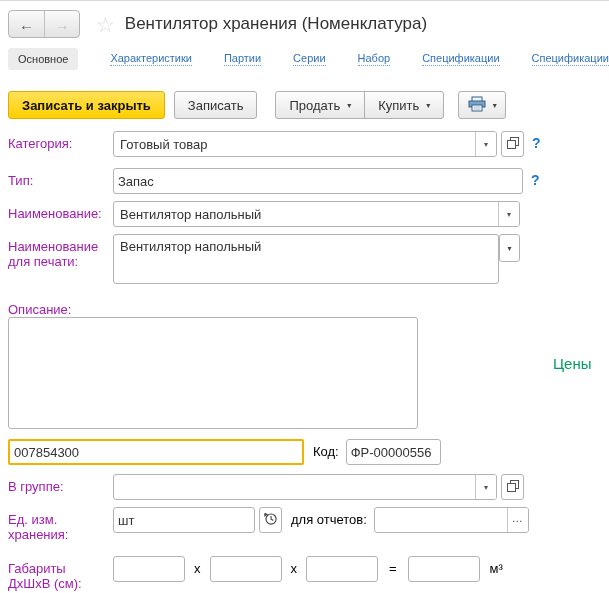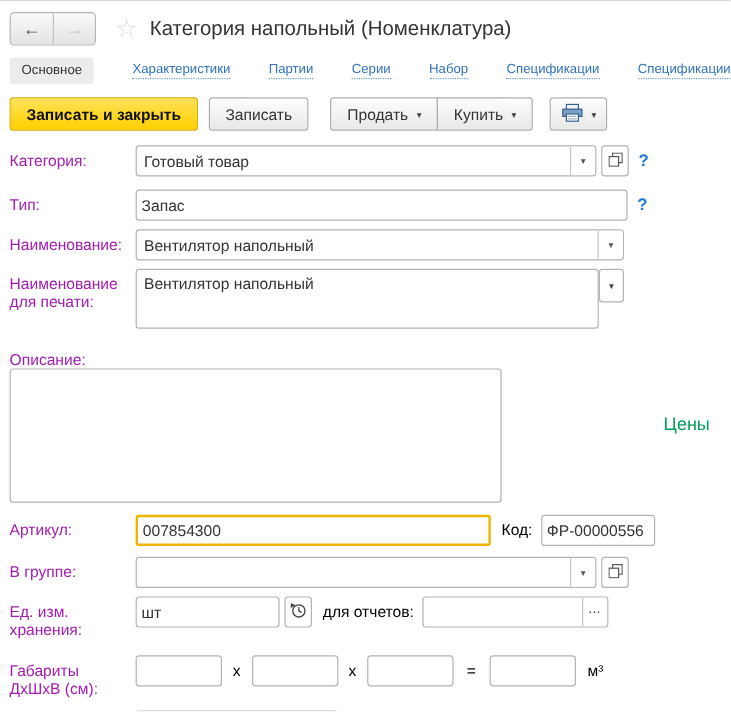--- a/index.html
+++ b/index.html
@@ -18,21 +18,21 @@
   .star { color:#dcdcdc; font-size:21px; margin:0 10px 0 16px; line-height:1; }
   .title { font-size:17px; color:#333; white-space:nowrap; }
 
   
   .tabs { display:flex; align-items:center; margin:10px 0 0 8px; font-size:11px;justify-content:space-between; }
   .tab-active { background:#ececec; border-radius:3px; padding:5px 10px; color:#333; }
   .tab-link { color:#3173bd; border-bottom:1px dotted #6f9fd0; padding-bottom:1px;
               margin-left:15px; cursor:pointer; white-space:nowrap; }
 
   
-  .toolbar { display:flex; align-items:flex-end; margin:11px 0 0 8px; }
+  .toolbar { display:flex; align-items:flex-end; margin:21px 0 0 8px; }
   .btn { height:28px; padding:0 13px; border:1px solid #b0b0b0; border-radius:3px;
          background:linear-gradient(#fdfdfd,#e8e8e8); font-size:13px; color:#333;
          display:inline-flex; align-items:center; cursor:pointer; white-space:nowrap; }
   .btn-primary { background:linear-gradient(#ffe159,#ffd000); border-color:#dcb000;
                  font-weight:bold; color:#111; margin-right:9px; }
   .btngrp { display:inline-flex; }
   .btngrp .btn { border-radius:0; }
   .btngrp .btn:first-child { border-radius:3px 0 0 3px; }
   .btngrp .btn:last-child  { border-radius:0 3px 3px 0; margin-left:-1px; }
   .caret { font-size:8px; color:#444; margin-left:7px; }
@@ -66,21 +66,21 @@
 <body>
 
 <div class="page">
 
   <div class="topbar">
     <div class="navgrp">
       <div class="navbtn back">←</div>
       <div class="navbtn fwd">→</div>
     </div>
     <span class="star">☆</span>
-    <span class="title">Категория напольный (Номенклатура)</span>
+    <span class="title">Вентилятор хранения (Номенклатура)</span>
   </div>
 
   <div class="tabs">
     <span class="tab-active">Основное</span>
     <span class="tab-link">Характеристики</span>
     <span class="tab-link">Партии</span>
     <span class="tab-link">Серии</span>
     <span class="tab-link">Набор</span>
     <span class="tab-link">Спецификации</span>
     <span class="tab-link">Спецификации</span>
@@ -156,21 +156,20 @@
     </div>
   </div>
 
   <div class="row" style="margin-top:13px; position:relative;flex-direction:column;">
     <div class="lbl">Описание:</div>
     <textarea class="tarea" style="width: 410px; height: 112px;"></textarea>
     <span class="prices">Цены</span>
   </div>
 
   <div class="row" style="margin-top:10px;">
-    <div class="lbl">Артикул:</div>
     <input class="input focus-gold" style="width: 296px;" value="007854300">
     <span class="ilbl" style="margin-left:9px;">Код:</span>
     <input class="input" style="width: 95px; margin-left: 7px;" value="ФР-00000556">
   </div>
 
   <div class="row" style="margin-top:9px;">
     <div class="lbl">В группе:</div>
     <div class="combo" style="width:384px;">
       <div class="val"></div>
       <div class="seg caret-seg">▾</div>
@@ -180,21 +179,21 @@
         <svg width="12" height="12" viewBox="0 0 12 12">
           <rect x="3.5" y="0.5" width="8" height="8" fill="none" stroke="#555"></rect>
           <rect x="0.5" y="3.5" width="8" height="8" fill="#fff" stroke="#555"></rect>
         </svg>
       </span>
     </div>
   </div>
 
   <div class="row">
     <div class="lbl">Ед. изм. хранения:</div>
-    <input class="input" style="width: 120px;" value="шт">
+    <input class="input" style="width: 142px;" value="шт">
     <div class="sqbtn">
       <span>
         <svg width="15" height="15" viewBox="0 0 16 16">
           <circle cx="8.6" cy="8.6" r="5.4" fill="none" stroke="#444" stroke-width="1.2"></circle>
           <path d="M8.6 5.4 v3.4 l2.4 1.2" fill="none" stroke="#444" stroke-width="1.2"></path>
           <path d="M1.2 6.2 L1.6 1.8 L5.6 3.4 Z" fill="#444"></path>
         </svg>
       </span>
     </div>
     <span class="ilbl" style="margin-left:9px;">для отчетов:</span>

